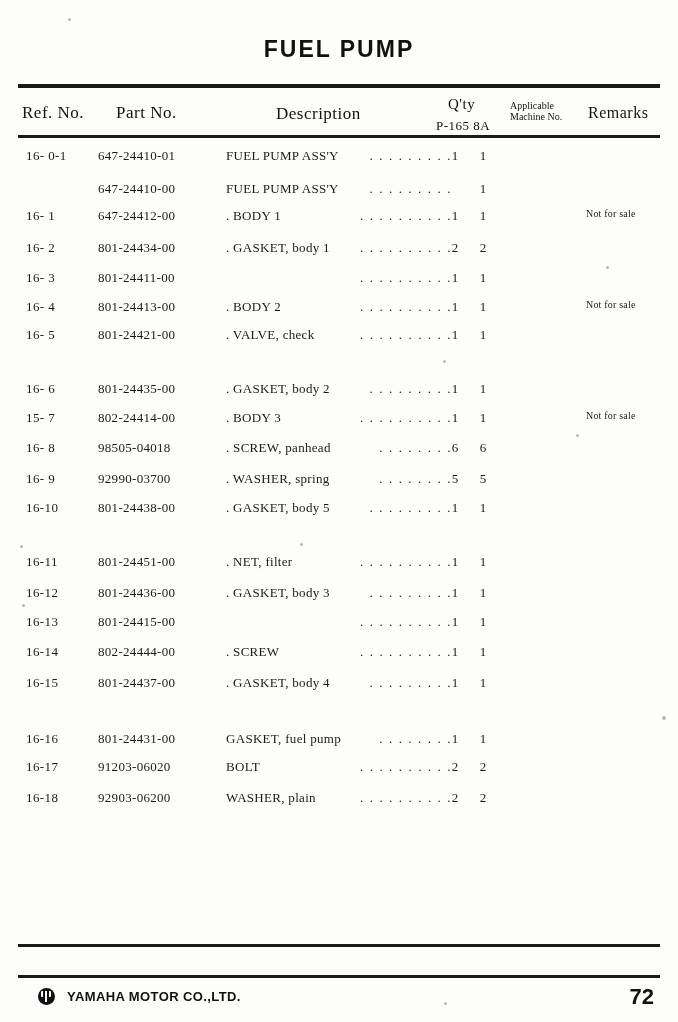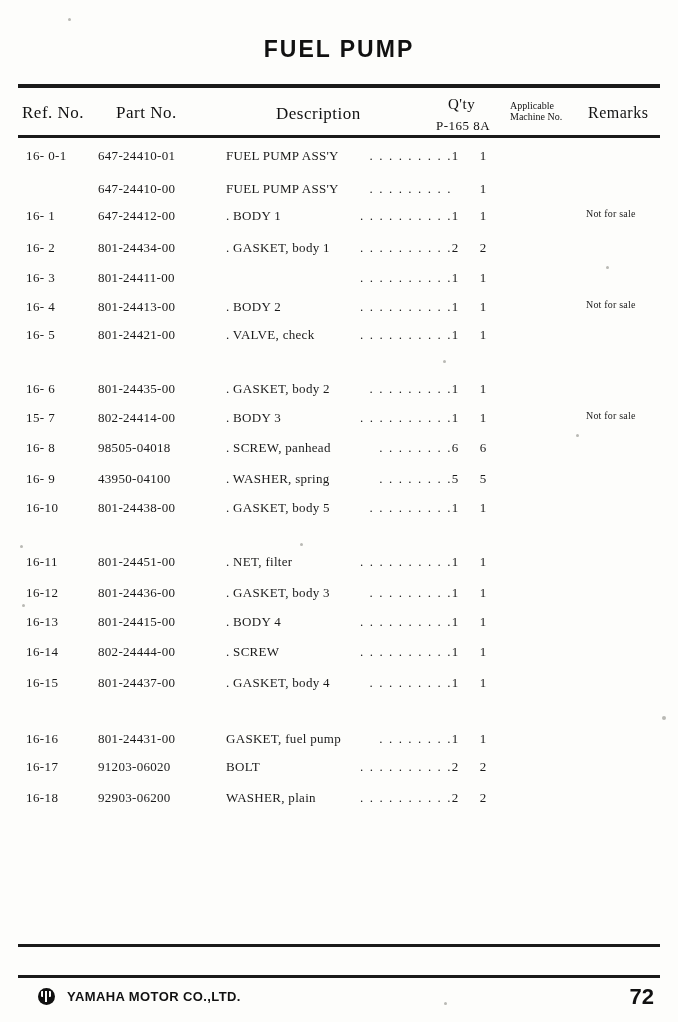--- a/index.html
+++ b/index.html
@@ -322,21 +322,21 @@
         <div class="c-ref">16- 8</div>
         <div class="c-part">98505-04018</div>
         <div class="c-desc">. SCREW, panhead</div>
         <div class="c-dots">. . . . . . . .</div>
         <div class="c-q1">6</div>
         <div class="c-q2">6</div>
         <div class="c-rem"></div>
       </div>
       <div class="row" style="top: 471px;">
         <div class="c-ref">16- 9</div>
-        <div class="c-part">43950-04100</div>
+        <div class="c-part">92990-03700</div>
         <div class="c-desc">. WASHER, spring</div>
         <div class="c-dots">. . . . . . . .</div>
         <div class="c-q1">5</div>
         <div class="c-q2">5</div>
         <div class="c-rem"></div>
       </div>
       <div class="row" style="top: 500px;">
         <div class="c-ref">16-10</div>
         <div class="c-part">801-24438-00</div>
         <div class="c-desc">. GASKET, body 5</div>
@@ -359,21 +359,20 @@
         <div class="c-part">801-24436-00</div>
         <div class="c-desc">. GASKET, body 3</div>
         <div class="c-dots">. . . . . . . . .</div>
         <div class="c-q1">1</div>
         <div class="c-q2">1</div>
         <div class="c-rem"></div>
       </div>
       <div class="row" style="top: 614px;">
         <div class="c-ref">16-13</div>
         <div class="c-part">801-24415-00</div>
-        <div class="c-desc">. BODY 4</div>
         <div class="c-dots">. . . . . . . . . . . . . . .</div>
         <div class="c-q1">1</div>
         <div class="c-q2">1</div>
         <div class="c-rem"></div>
       </div>
       <div class="row" style="top: 644px;">
         <div class="c-ref">16-14</div>
         <div class="c-part">802-24444-00</div>
         <div class="c-desc">. SCREW</div>
         <div class="c-dots">. . . . . . . . . . . . . . . .</div>

